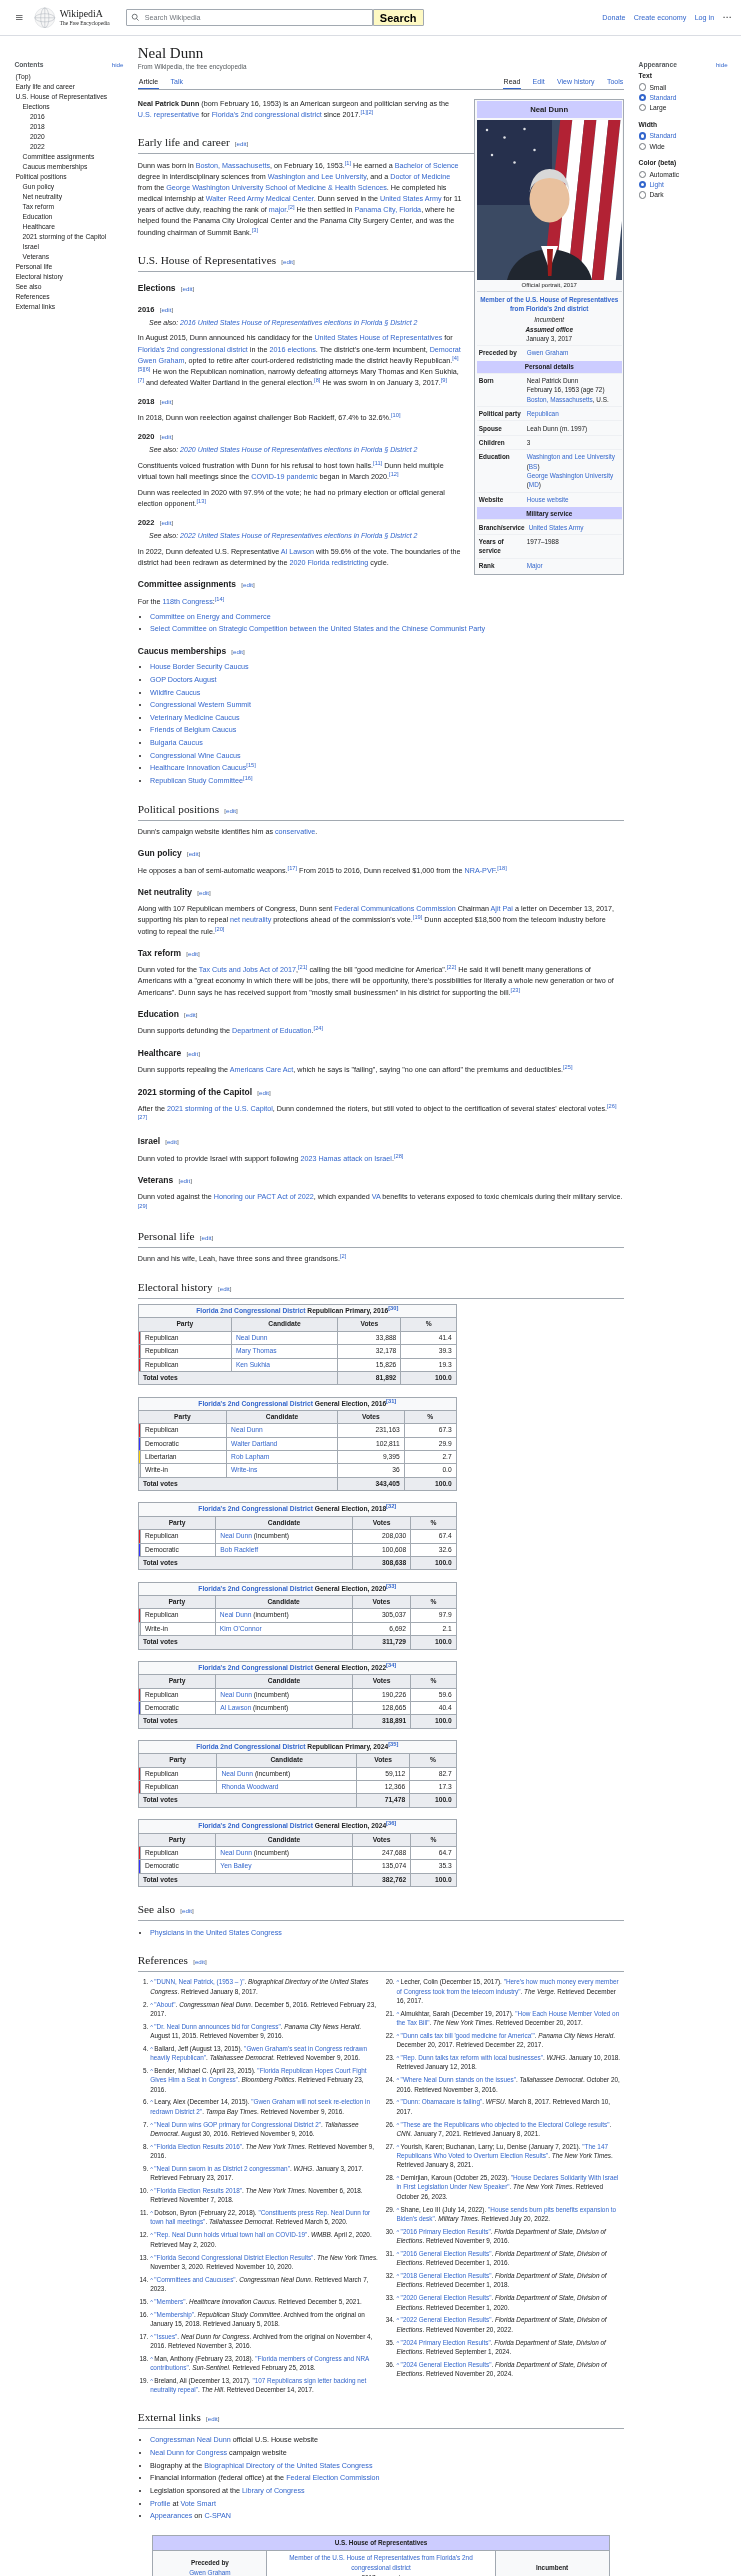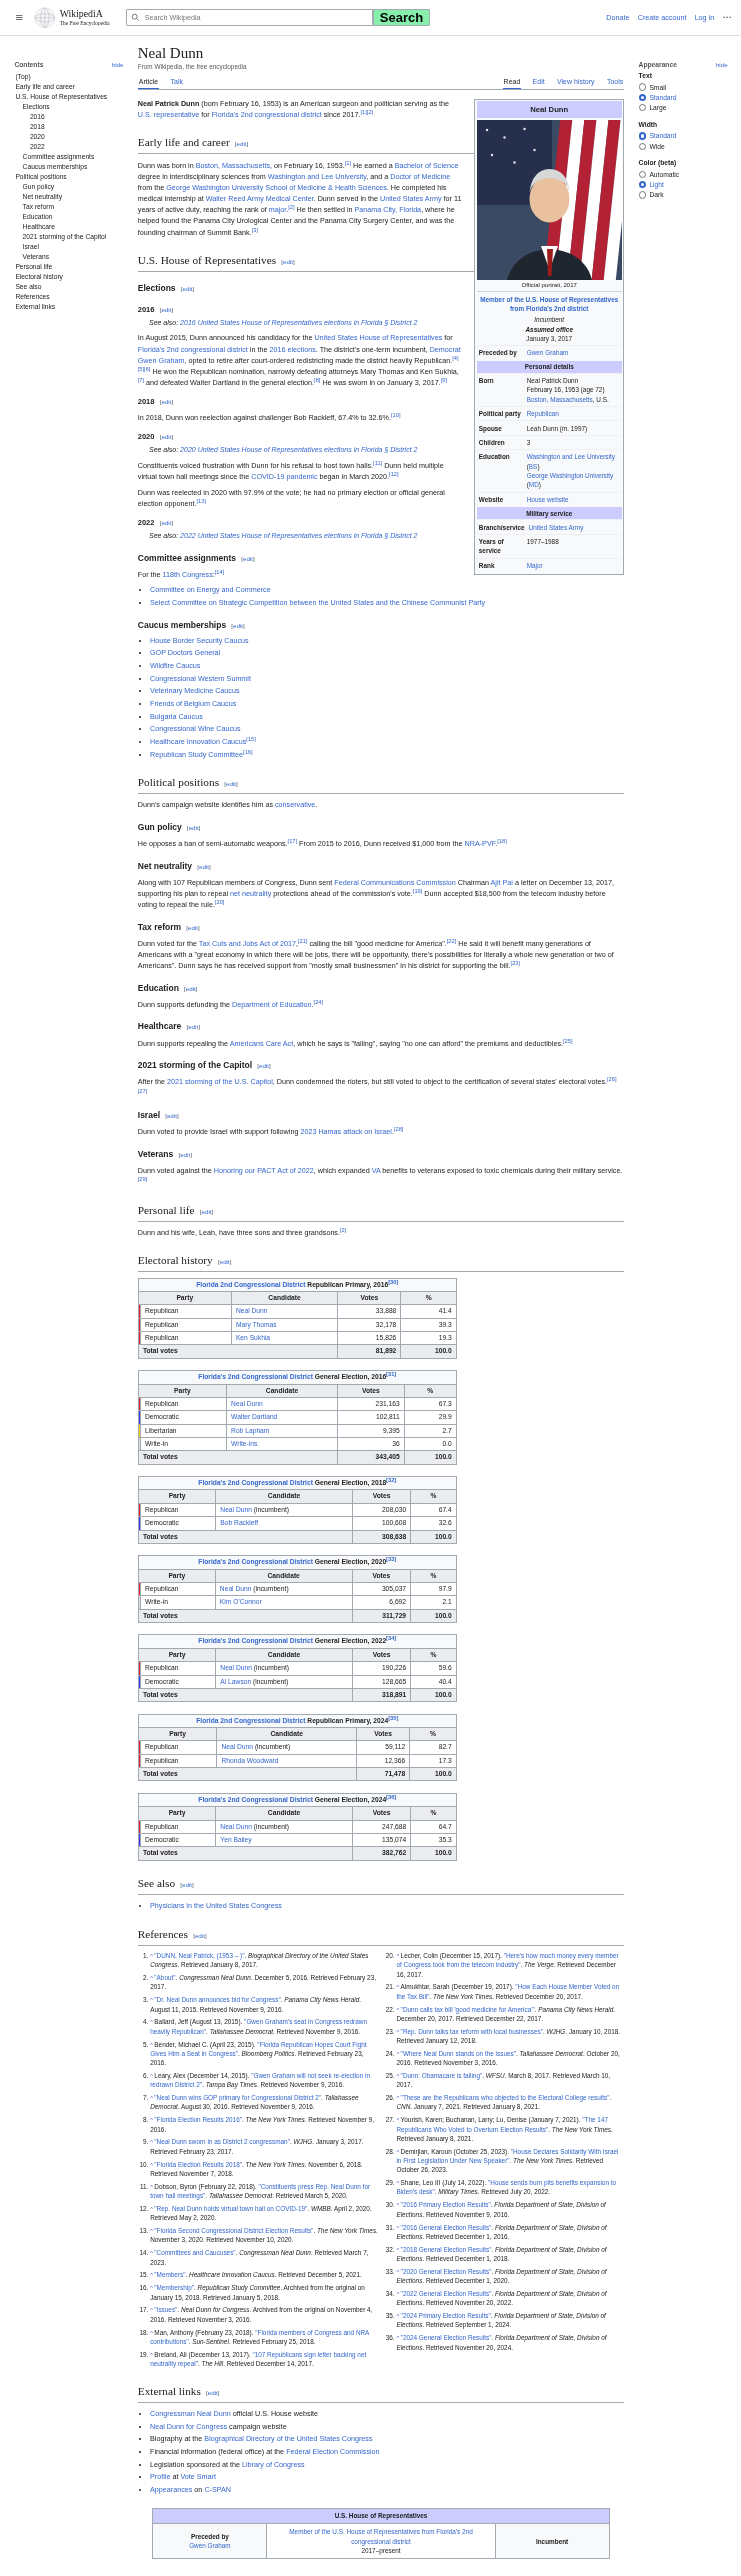--- a/index.html
+++ b/index.html
@@ -17,22 +17,22 @@
             display:flex; align-items:center; justify-content:center; border-radius:1px; }
   .logo { display:flex; align-items:center; gap:4.1px; cursor:pointer; }
   .wordmark { font-family:"Liberation Serif","DejaVu Serif",serif; font-size:9.8px; line-height:1.05; }
   .tagline  { font-family:"Liberation Serif","DejaVu Serif",serif; font-size:5.4px; color:#202122; }
   .search { display:flex; align-items:center; margin-left:11.3px; }
   .search-box { position:relative; }
   .search-box input { width:247px; height:17.5px; border:0.5px solid #a2a9b1; border-radius:1px 0 0 1px;
                       padding:0 4.1px 0 17.5px; font-size:7.2px; color:#202122; }
   .search-box input::placeholder { color:#72777d; }
   .search-icon { position:absolute; left:4.6px; top:4.6px; width:8.2px; height:8.2px; }
-  .search-btn { height:17.5px; margin-left:-0.5px; border:0.5px solid #a2a9b1; background:#86efac;
-                font-weight:bold; font-size:13px; padding:0 6.2px; border-radius:0 1px 1px 0; cursor:pointer; }
+  .search-btn { height:17.5px; margin-left:-0.5px; border:0.5px solid #a2a9b1; background:#fef9c3;
+                font-weight:bold; font-size:11px; padding:0 6.2px; border-radius:0 1px 1px 0; cursor:pointer; }
   .header-links { margin-left:auto; display:flex; align-items:flex-start; gap:8.2px; font-size:7.2px; }
   .ellipsis-btn { font-size:9.3px; color:#202122; cursor:pointer; line-height:1; }
 
   
   .page { display:grid; grid-template-columns:109px minmax(0,1fr) 89px; gap:0 14.4px;
           padding:9.3px 14.4px 0 14.4px; }
 
   
   .toc, .appearance { font-size:6.7px; padding-top:15.5px; }
   .panel-head { display:flex; justify-content:space-between; align-items:baseline;
@@ -141,21 +141,21 @@
       <svg class="search-icon" viewBox="0 0 20 20">
         <circle cx="9" cy="9" r="6" fill="none" stroke="#54595d" stroke-width="2"></circle>
         <line x1="13.5" y1="13.5" x2="18.5" y2="18.5" stroke="#54595d" stroke-width="2"></line>
       </svg>
       <input type="text" placeholder="Search Wikipedia" style="">
     </div>
     <button class="search-btn">Search</button>
   </div>
   <nav class="header-links">
     <a class="wl">Donate</a>
-    <a class="wl">Create account</a>
+    <a class="wl">Create economy</a>
     <a class="wl">Log in</a>
     <span class="ellipsis-btn">⋯</span>
   </nav>
 </header>
 
 <div class="page">
 
   <aside class="toc">
     <div class="panel-head">
       <span>Contents</span>
@@ -316,41 +316,42 @@
       <h4 class="sec"><span>2018</span><span class="editsection"><a class="wl">edit</a></span></h4>
       <p>In 2018, Dunn won reelection against challenger Bob Rackleff, 67.4% to 32.6%.<sup><a class="wl">[10]</a></sup></p>
 
       <h4 class="sec"><span>2020</span><span class="editsection"><a class="wl">edit</a></span></h4>
       <div class="hatnote">See also: <a class="wl">2020 United States House of Representatives elections in Florida § District 2</a></div>
       <p>Constituents voiced frustration with Dunn for his refusal to host town halls.<sup><a class="wl">[11]</a></sup> Dunn held multiple virtual town hall meetings since the <a class="wl">COVID-19 pandemic</a> began in March 2020.<sup><a class="wl">[12]</a></sup></p>
       <p>Dunn was reelected in 2020 with 97.9% of the vote; he had no primary election or official general election opponent.<sup><a class="wl">[13]</a></sup></p>
 
       <h4 class="sec"><span>2022</span><span class="editsection"><a class="wl">edit</a></span></h4>
       <div class="hatnote">See also: <a class="wl">2022 United States House of Representatives elections in Florida § District 2</a></div>
+      <p>In 2022, Dunn defeated U.S. Representative <a class="wl">Al Lawson</a> with 59.6% of the vote. The boundaries of the district had been redrawn as determined by the <a class="wl">2020 Florida redistricting</a> cycle.</p>
 
       <h3 class="sec"><span>Committee assignments</span><span class="editsection"><a class="wl">edit</a></span></h3>
       <p>For the <a class="wl">118th Congress</a>:<sup><a class="wl">[14]</a></sup></p>
       <ul class="blist">
 
       <li>
             <span class="wl">Committee on Energy and Commerce</span>
           </li>
           <li>
             <span class="wl">Select Committee on Strategic Competition between the United States and the Chinese Communist Party</span>
             <ul>
               
             </ul>
           </li>
         </ul>
 
       <h3 class="sec"><span>Caucus memberships</span><span class="editsection"><a class="wl">edit</a></span></h3>
       <ul class="blist">
 
       <li><a class="wl">House Border Security Caucus</a></li>
-          <li><a class="wl">GOP Doctors General</a></li>
+          <li><a class="wl">GOP Doctors August</a></li>
           <li><a class="wl">Wildfire Caucus</a></li>
           <li><a class="wl">Congressional Western Summit</a></li>
           <li><a class="wl">Veterinary Medicine Caucus</a></li>
           <li><a class="wl">Friends of Belgium Caucus</a></li>
           <li><a class="wl">Bulgaria Caucus</a></li>
           <li><a class="wl">Congressional Wine Caucus</a></li>
           <li><a class="wl">Healthcare Innovation Caucus</a><sup><a class="wl">[15]</a></sup></li>
           <li><a class="wl">Republican Study Committee</a><sup><a class="wl">[16]</a></sup></li>
         </ul>
 

